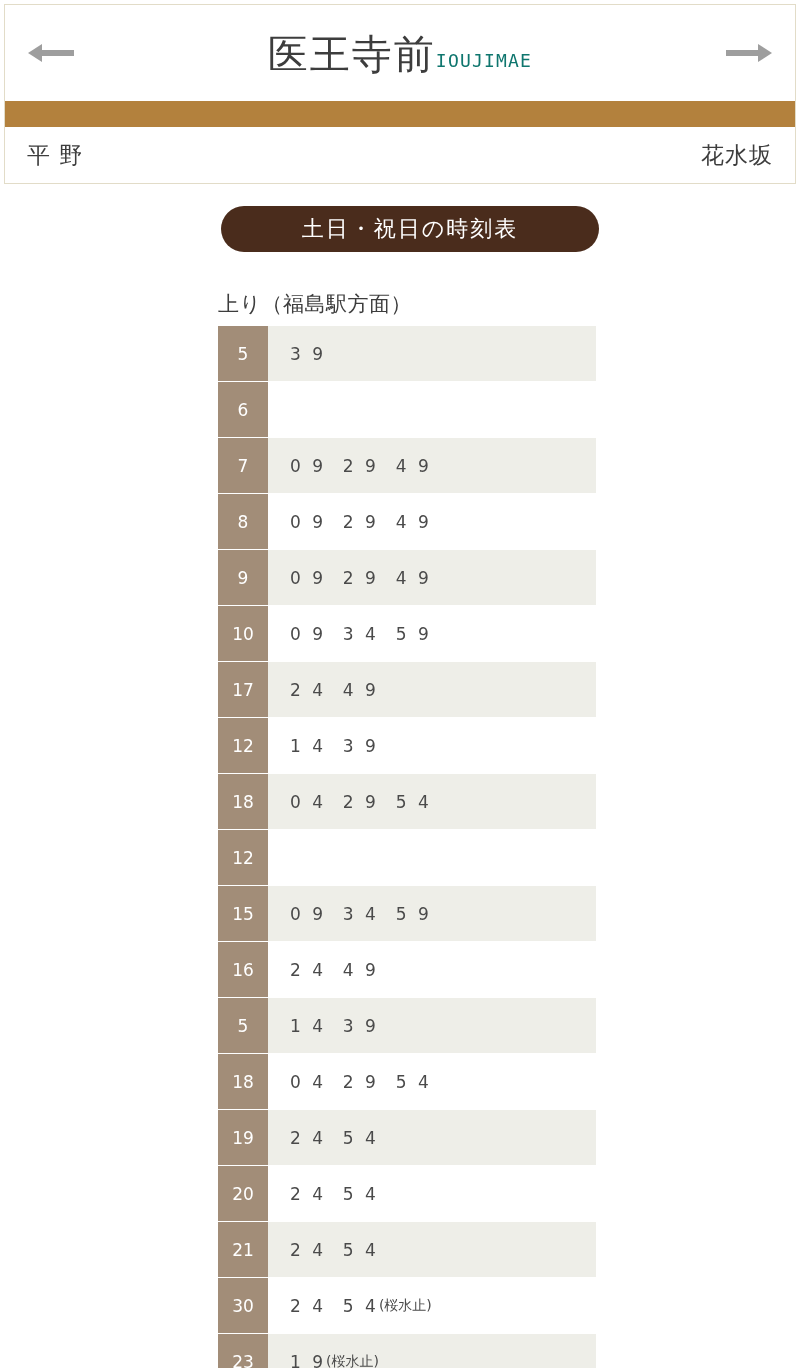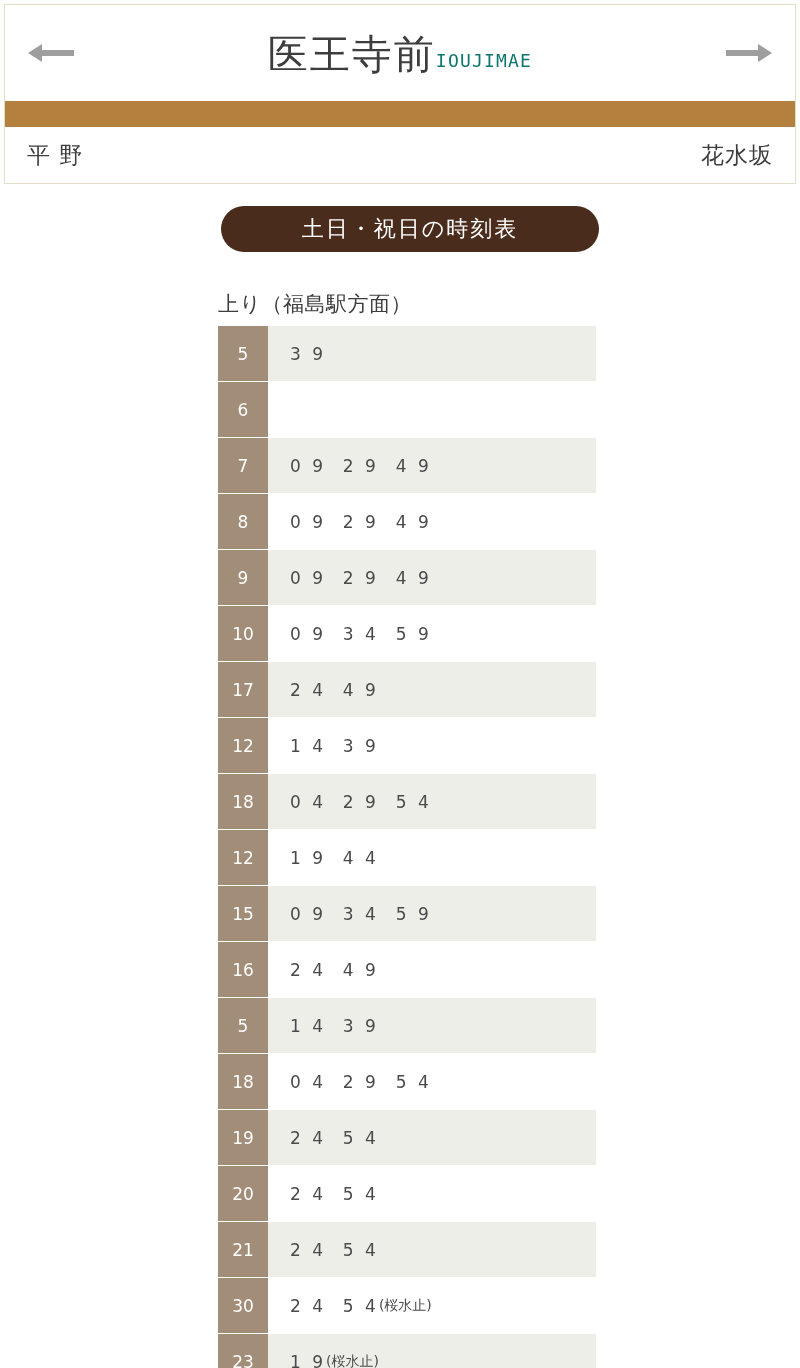--- a/index.html
+++ b/index.html
@@ -238,21 +238,20 @@
     <div class="tt-row">
       <div class="tt-hour">12</div>
       <div class="tt-mins"><span>1 4  3 9</span></div>
     </div>
     <div class="tt-row alt">
       <div class="tt-hour">18</div>
       <div class="tt-mins"><span>0 4  2 9  5 4</span></div>
     </div>
     <div class="tt-row">
       <div class="tt-hour">12</div>
-      <div class="tt-mins"><span>1 9  4 4</span></div>
     </div>
     <div class="tt-row alt">
       <div class="tt-hour">15</div>
       <div class="tt-mins"><span>0 9  3 4  5 9</span></div>
     </div>
     <div class="tt-row">
       <div class="tt-hour">16</div>
       <div class="tt-mins"><span>2 4  4 9</span></div>
     </div>
     <div class="tt-row alt">

